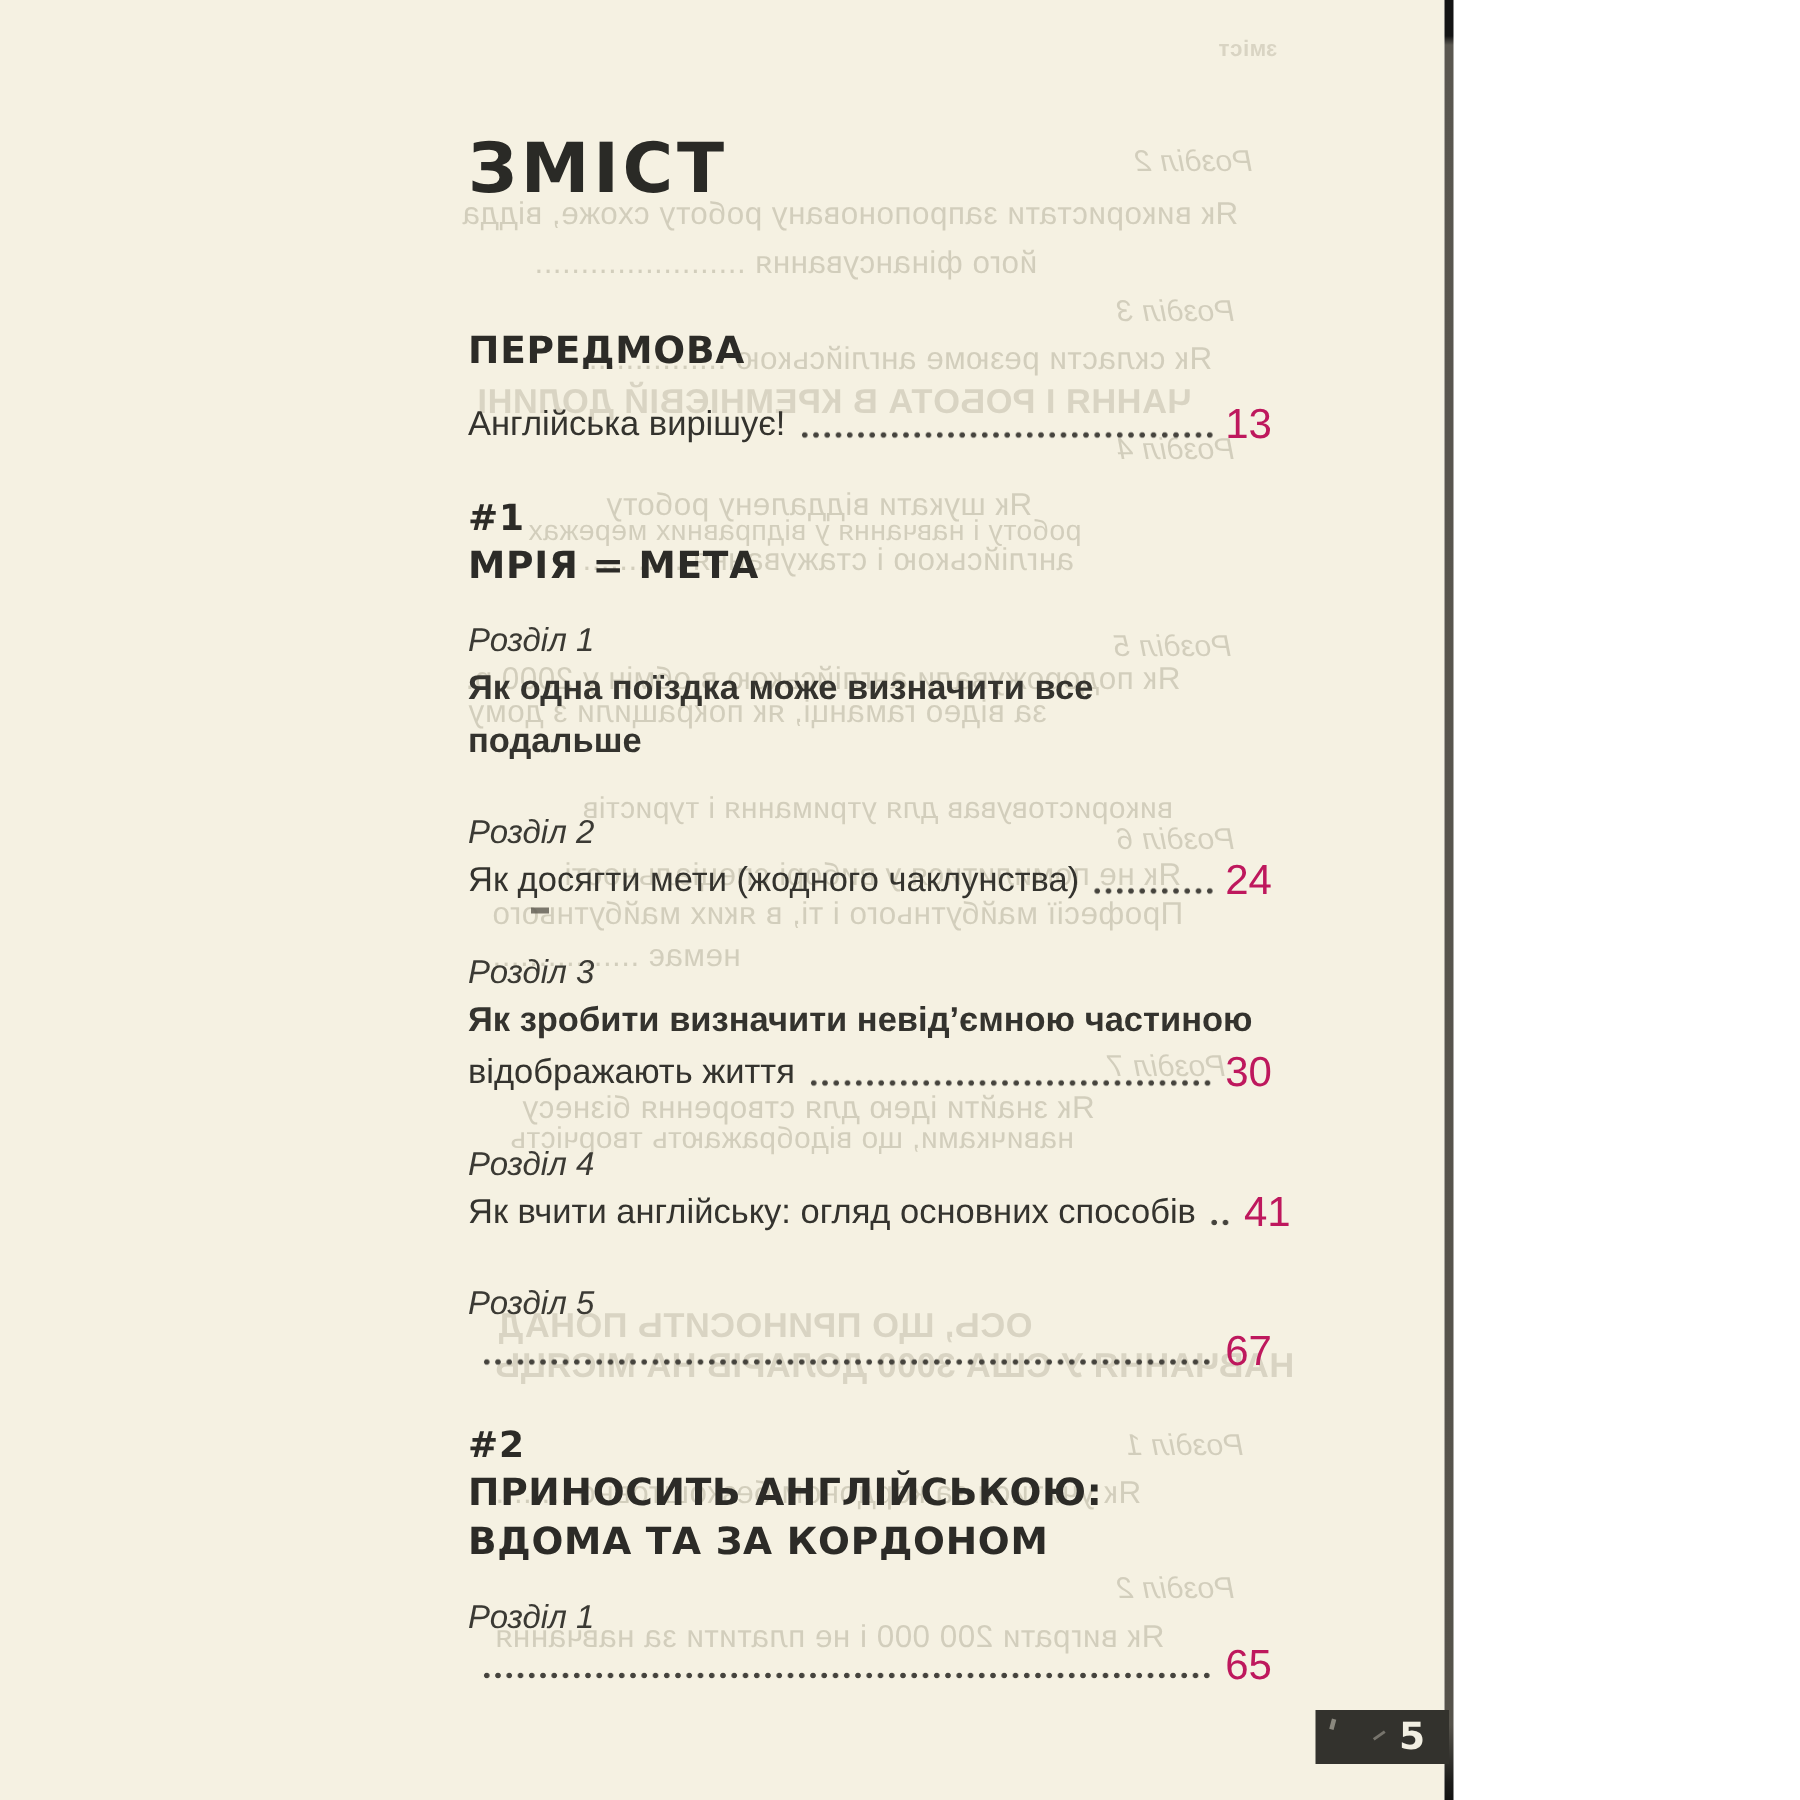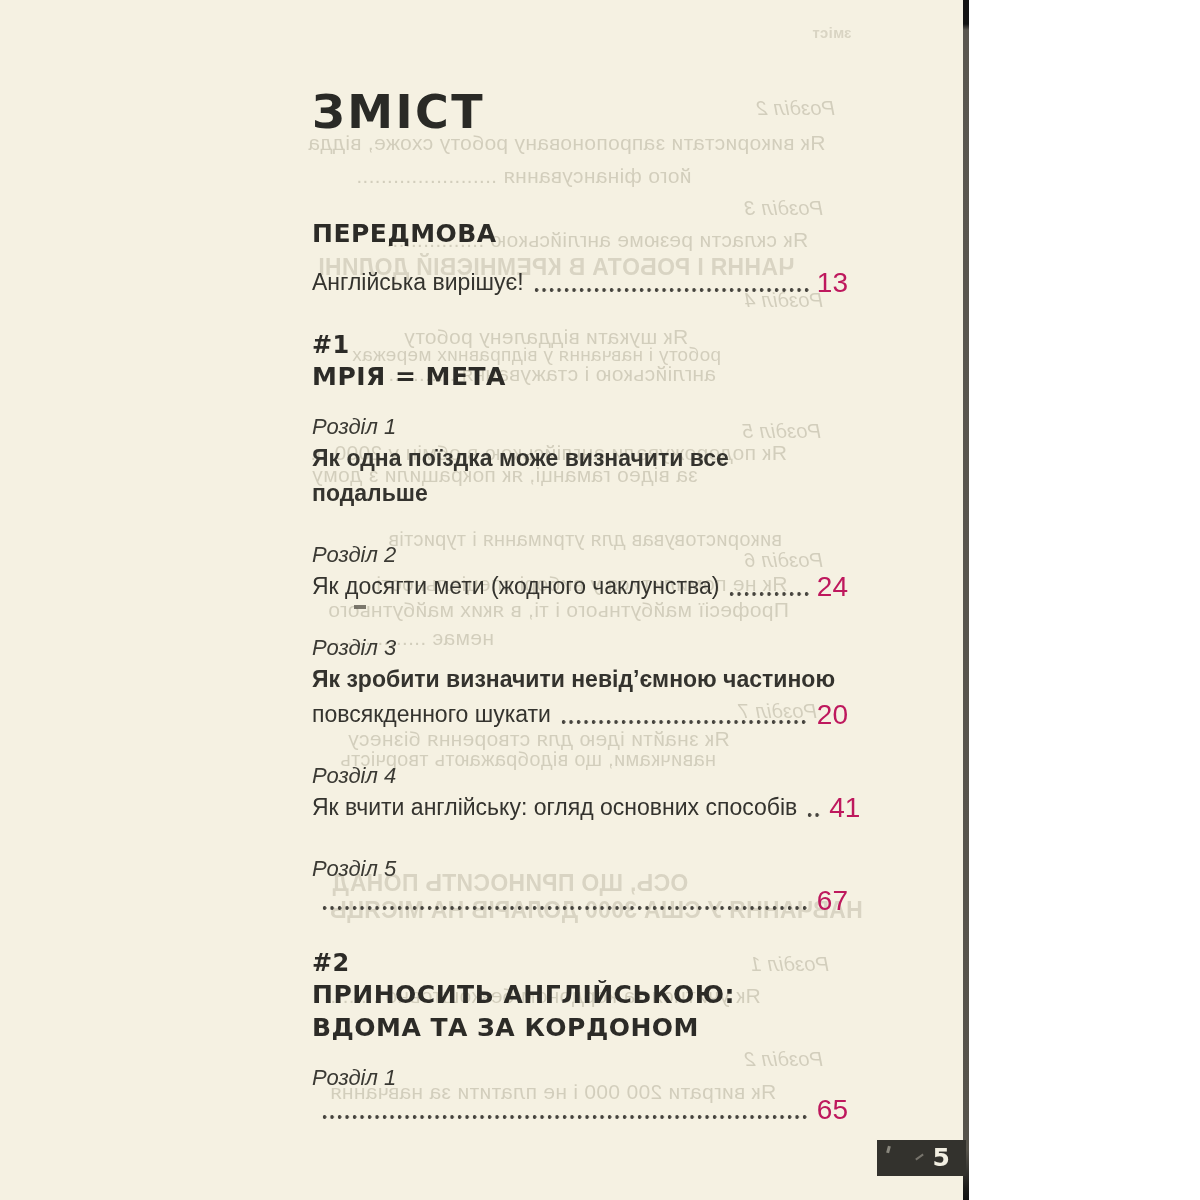--- a/index.html
+++ b/index.html
@@ -152,23 +152,23 @@
             <span class="entry-text">Як досягти мети (жодного чаклунства)</span>
             <span class="dot-leader"></span>
             <span class="entry-page">24</span>
           </div>
           <div class="stray-dash" style="top: 64px;"></div>
         </div>
         <div class="toc-entry">
           <div class="chapter-label">Розділ 3</div>
           <div class="entry-line">Як зробити визначити невід’ємною частиною</div>
           <div class="entry-row">
-            <span class="entry-text">повсякденного шукати</span>
-            <span class="dot-leader"></span>
-            <span class="entry-page">20</span>
+            <span class="entry-text">відображають життя</span>
+            <span class="dot-leader"></span>
+            <span class="entry-page">30</span>
           </div>
         </div>
         <div class="toc-entry">
           <div class="chapter-label">Розділ 4</div>
           <div class="entry-row">
             <span class="entry-text">Як вчити англійську: огляд основних способів</span>
             <span class="dot-leader"></span>
             <span class="entry-page">41</span>
           </div>
         </div>

